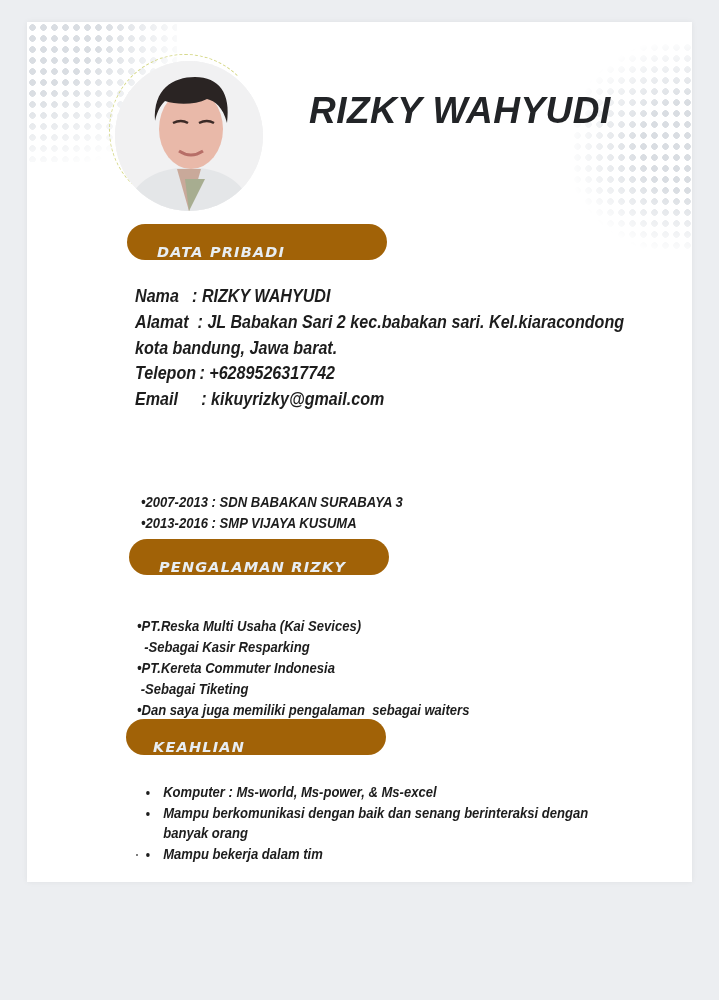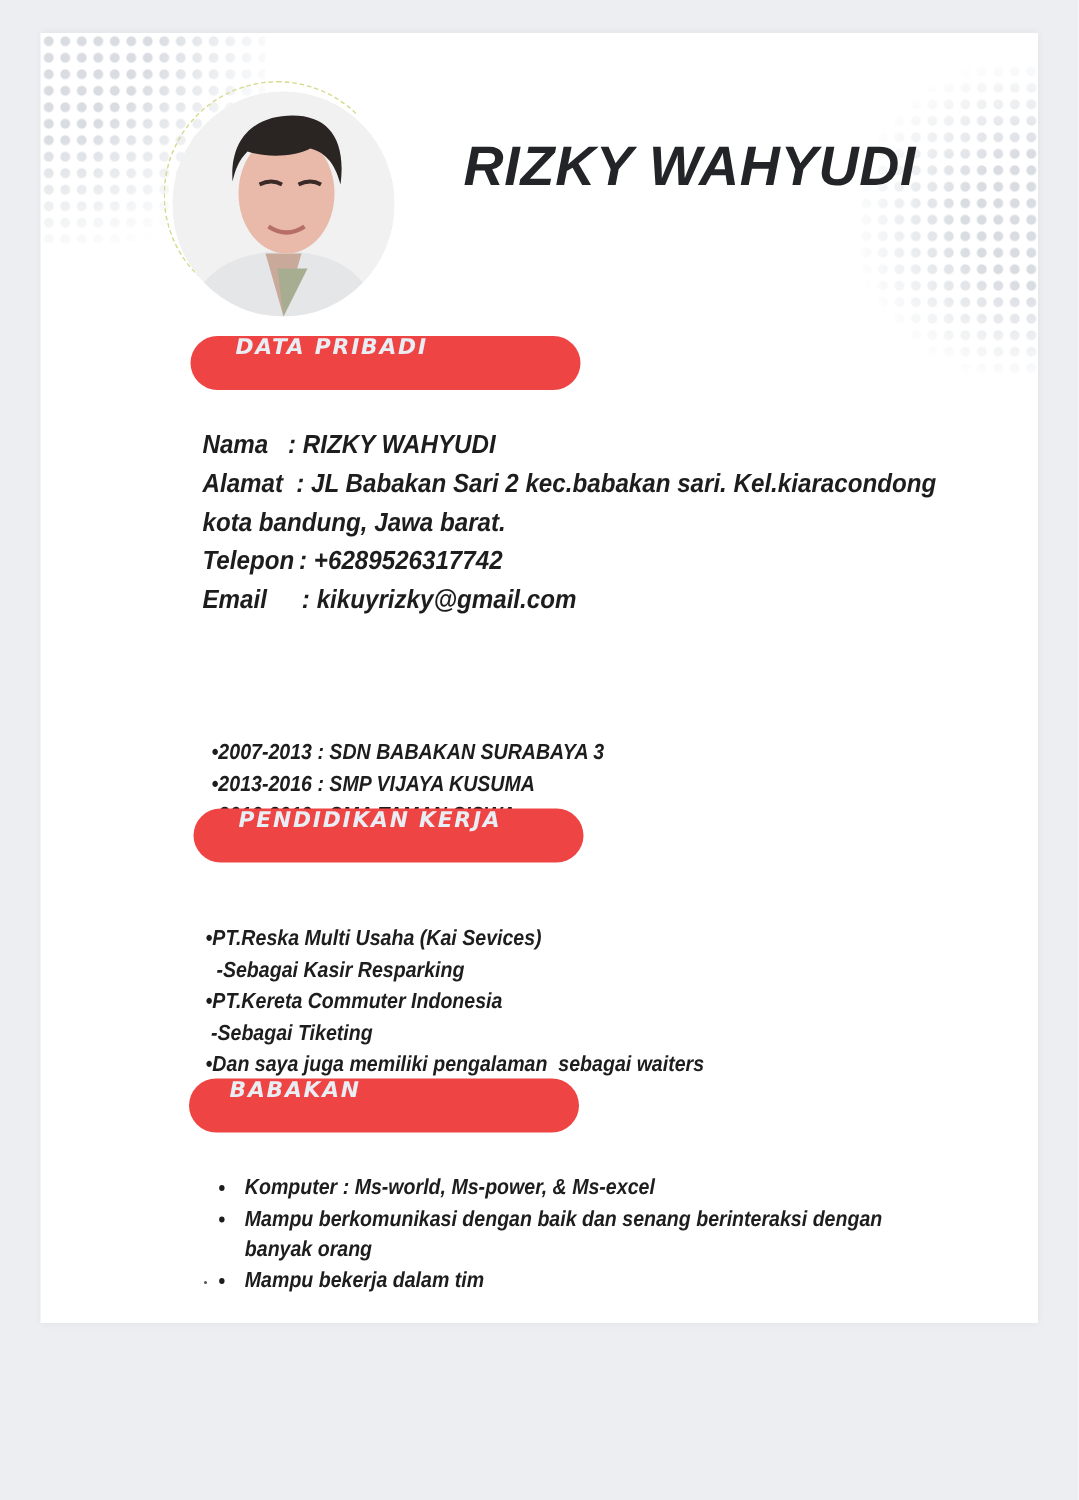--- a/index.html
+++ b/index.html
@@ -45,24 +45,24 @@
     }
     .photo svg { width: 100%; height: 100%; display: block; }
     .name-title {
       position: absolute; left: 282px; top: 68px;
       font-size: 37px; font-weight: bold; color: #222427;
       letter-spacing: 0.5px;
       font-family: "Liberation Sans", sans-serif;
     }
     .pill {
       position: absolute; height: 36px; width: 260px;
-      background: #ef4444; border-radius: 18px;
+      background: #a16207; border-radius: 18px;
       color: #e8eef3; font-weight: bold; font-size: 14.5px;
       letter-spacing: 1.2px;
-      display: flex; align-items: flex-start;
+      display: flex; align-items: flex-end;
       font-family: "DejaVu Sans", sans-serif;
     }
     .pill span { padding-left: 30px; }
     .text {
       position: absolute; color: #1d1d1d; font-weight: bold;
       font-family: "Liberation Sans", sans-serif;
       white-space: nowrap;
       transform-origin: left top;
     }
     .personal { left: 108px; top: 262px; font-size: 17.5px; line-height: 25.8px; transform: scaleX(0.92); }
@@ -112,32 +112,32 @@
     <span class="row"><span class="lbl" style="width:72px">Email</span><span>: </span><span>kikuyrizky@gmail.com</span></span>
   </div>
 
   <div class="text edu">
     <div>•2007-2013 : SDN BABAKAN SURABAYA 3</div>
     <div>•2013-2016 : SMP VIJAYA KUSUMA</div>
     <div>•2016-2019 : SMA TAMAN SISWA</div>
   </div>
 
   <div class="pill" style="left:102px; top:517px;">
-    <span>PENDIDIKAN KERJA</span>
+    <span>PENGALAMAN RIZKY</span>
   </div>
   <div class="text work">
     <div style="white-space:pre">•PT.Reska Multi Usaha (Kai Sevices)</div>
     <div style="white-space:pre">  -Sebagai Kasir Resparking</div>
     <div style="white-space:pre">•PT.Kereta Commuter Indonesia</div>
     <div style="white-space:pre"> -Sebagai Tiketing</div>
     <div style="white-space:pre">•Dan saya juga memiliki pengalaman  sebagai waiters</div>
   </div>
 
   <div class="pill" style="left:99px; top:697px;">
-    <span style="padding-left:27px">BABAKAN</span>
+    <span style="padding-left:27px">KEAHLIAN</span>
   </div>
   <div class="text skills">
     <ul>
       <li>Komputer : Ms-world, Ms-power, &amp; Ms-excel</li>
       <li style="white-space:normal; width:500px;">Mampu berkomunikasi dengan baik dan senang berinteraksi dengan banyak orang</li>
       <li>Mampu bekerja dalam tim</li>
     </ul>
   </div>
 
   <div class="stray-dot"></div>

